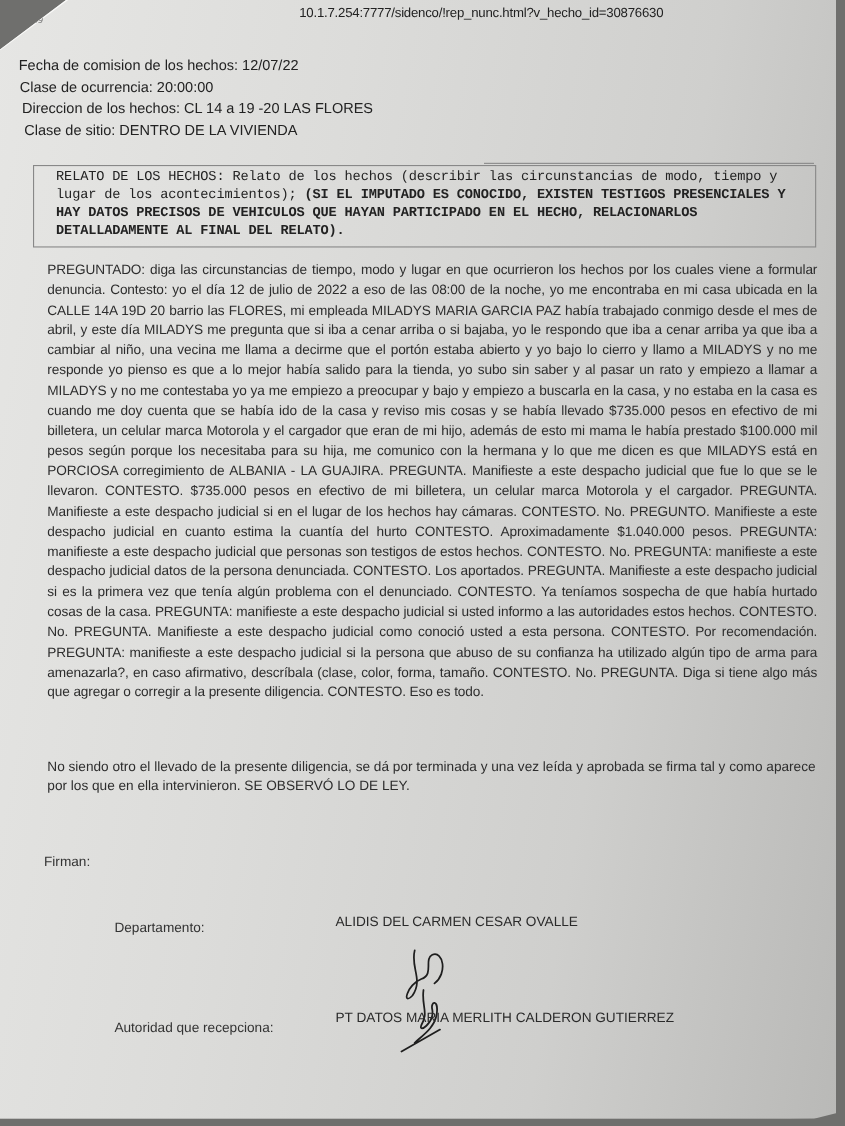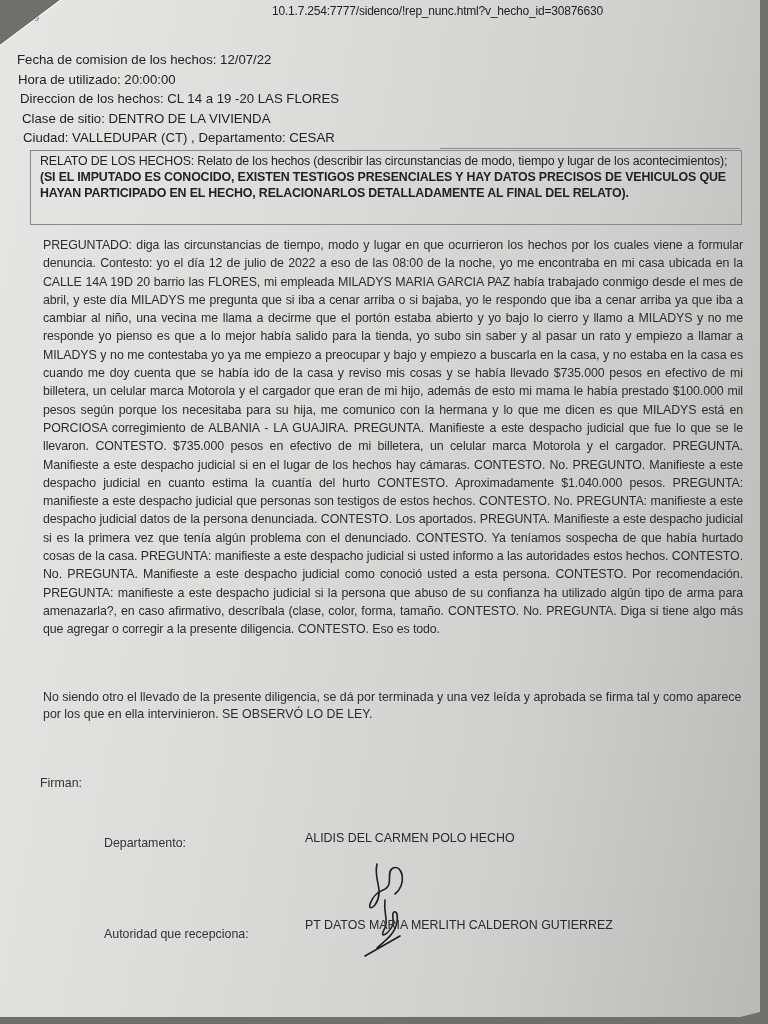--- a/index.html
+++ b/index.html
@@ -23,23 +23,24 @@
   .url { position: absolute; left: 272px; top: 4px; font-size: 12px; color: #222; letter-spacing: -0.2px; }
   .meta { position: absolute; left: 17px; top: 50px; font-size: 13.2px; line-height: 19.6px; color: #222; }
   .meta div:nth-child(2){ margin-left: 1px; }
   .meta div:nth-child(3){ margin-left: 3px; }
   .meta div:nth-child(4){ margin-left: 5px; }
   .meta div:nth-child(5){ margin-left: 6px; }
   .hr-top { position: absolute; left: 440px; top: 148px; width: 300px; border-top: 1px solid #888; }
   .relato-box {
     position: absolute; left: 30px; top: 150px; width: 712px; height: 75px;
     border: 1px solid #888; box-sizing: border-box;
-    padding: 2px 4px 0 9px;
+    padding: 2px 4px 0 20px;
     font-size: 12.4px; line-height: 16.2px; font-weight: bold; color: #222;
     letter-spacing: -0.15px;
+    font-family: Liberation Mono, monospace;
   }
   .relato-box .intro { font-weight: normal; }
   .narrative {
     position: absolute; left: 43px; top: 236px; width: 700px;
     font-size: 12.4px; line-height: 18.3px; text-align: justify; color: #2d2d2d;
     letter-spacing: -0.1px;
   }
   .closing {
     position: absolute; left: 43px; top: 689px; width: 700px;
     font-size: 12.4px; line-height: 16.5px; color: #2d2d2d;
@@ -52,40 +53,39 @@
 </head>
 <body>
 
 <div class="paper">
   <div class="corner"></div>
   <div class="page-num">49</div>
   <div class="url">10.1.7.254:7777/sidenco/!rep_nunc.html?v_hecho_id=30876630</div>
 
   <div class="meta">
     <div>Fecha de comision de los hechos: 12/07/22</div>
-    <div>Hora de utilizado: 20:00:00</div>
+    <div>Clase de ocurrencia: 20:00:00</div>
     <div>Direccion de los hechos: CL 14 a 19 -20 LAS FLORES</div>
     <div>Clase de sitio: DENTRO DE LA VIVIENDA</div>
-    <div>Ciudad: VALLEDUPAR (CT) , Departamento: CESAR</div>
   </div>
 
   <div class="hr-top"></div>
 
   <div class="relato-box">
     <span class="intro">RELATO DE LOS HECHOS: Relato de los hechos (describir las circunstancias de modo, tiempo y lugar de los acontecimientos);</span><span> (SI EL IMPUTADO ES CONOCIDO, EXISTEN TESTIGOS PRESENCIALES Y HAY DATOS PRECISOS DE VEHICULOS QUE HAYAN PARTICIPADO EN EL HECHO, RELACIONARLOS DETALLADAMENTE AL FINAL DEL RELATO).</span>
   </div>
 
   <div class="narrative">PREGUNTADO: diga las circunstancias de tiempo, modo y lugar en que ocurrieron los hechos por los cuales viene a formular denuncia. Contesto: yo el día 12 de julio de 2022 a eso de las 08:00 de la noche, yo me encontraba en mi casa ubicada en la CALLE 14A 19D 20 barrio las FLORES, mi empleada MILADYS MARIA GARCIA PAZ había trabajado conmigo desde el mes de abril, y este día MILADYS me pregunta que si iba a cenar arriba o si bajaba, yo le respondo que iba a cenar arriba ya que iba a cambiar al niño, una vecina me llama a decirme que el portón estaba abierto y yo bajo lo cierro y llamo a MILADYS y no me responde yo pienso es que a lo mejor había salido para la tienda, yo subo sin saber y al pasar un rato y empiezo a llamar a MILADYS y no me contestaba yo ya me empiezo a preocupar y bajo y empiezo a buscarla en la casa, y no estaba en la casa es cuando me doy cuenta que se había ido de la casa y reviso mis cosas y se había llevado $735.000 pesos en efectivo de mi billetera, un celular marca Motorola y el cargador que eran de mi hijo, además de esto mi mama le había prestado $100.000 mil pesos según porque los necesitaba para su hija, me comunico con la hermana y lo que me dicen es que MILADYS está en PORCIOSA corregimiento de ALBANIA - LA GUAJIRA. PREGUNTA. Manifieste a este despacho judicial que fue lo que se le llevaron. CONTESTO. $735.000 pesos en efectivo de mi billetera, un celular marca Motorola y el cargador. PREGUNTA. Manifieste a este despacho judicial si en el lugar de los hechos hay cámaras. CONTESTO. No. PREGUNTO. Manifieste a este despacho judicial en cuanto estima la cuantía del hurto CONTESTO. Aproximadamente $1.040.000 pesos. PREGUNTA: manifieste a este despacho judicial que personas son testigos de estos hechos. CONTESTO. No. PREGUNTA: manifieste a este despacho judicial datos de la persona denunciada. CONTESTO. Los aportados. PREGUNTA. Manifieste a este despacho judicial si es la primera vez que tenía algún problema con el denunciado. CONTESTO. Ya teníamos sospecha de que había hurtado cosas de la casa. PREGUNTA: manifieste a este despacho judicial si usted informo a las autoridades estos hechos. CONTESTO. No. PREGUNTA. Manifieste a este despacho judicial como conoció usted a esta persona. CONTESTO. Por recomendación. PREGUNTA: manifieste a este despacho judicial si la persona que abuso de su confianza ha utilizado algún tipo de arma para amenazarla?, en caso afirmativo, descríbala (clase, color, forma, tamaño. CONTESTO. No. PREGUNTA. Diga si tiene algo más que agregar o corregir a la presente diligencia. CONTESTO. Eso es todo.</div>
 
   <div class="closing">No siendo otro el llevado de la presente diligencia, se dá por terminada y una vez leída y aprobada se firma tal y como aparece por los que en ella intervinieron. SE OBSERVÓ LO DE LEY.</div>
 
   <div class="firman">Firman:</div>
 
   <div class="sig-label" style="left:104px; top:836px;">Departamento:</div>
-  <div class="sig-name" style="left:305px; top:831px;">ALIDIS DEL CARMEN POLO HECHO</div>
+  <div class="sig-name" style="left:305px; top:831px;">ALIDIS DEL CARMEN CESAR OVALLE</div>
 
   <svg class="signature" viewBox="0 0 80 100">
     <path d="M22 4 C18 20, 30 30, 20 45 C10 55, 15 35, 28 30 C40 26, 30 12, 38 8 C48 4, 52 25, 40 34 M30 40 C28 55, 35 60, 28 72 C25 80, 40 70, 38 58 C36 50, 44 48, 42 62 C40 75, 28 82, 22 88 M10 96 L45 76" stroke="#1e1e1e" stroke-width="1.6" fill="none" stroke-linecap="round"></path>
   </svg>
 
   <div class="sig-label" style="left:104px; top:927px;">Autoridad que recepciona:</div>
   <div class="sig-name" style="left:305px; top:918px;">PT DATOS MARIA MERLITH CALDERON GUTIERREZ</div>
 </div>
 
 </body></html>

